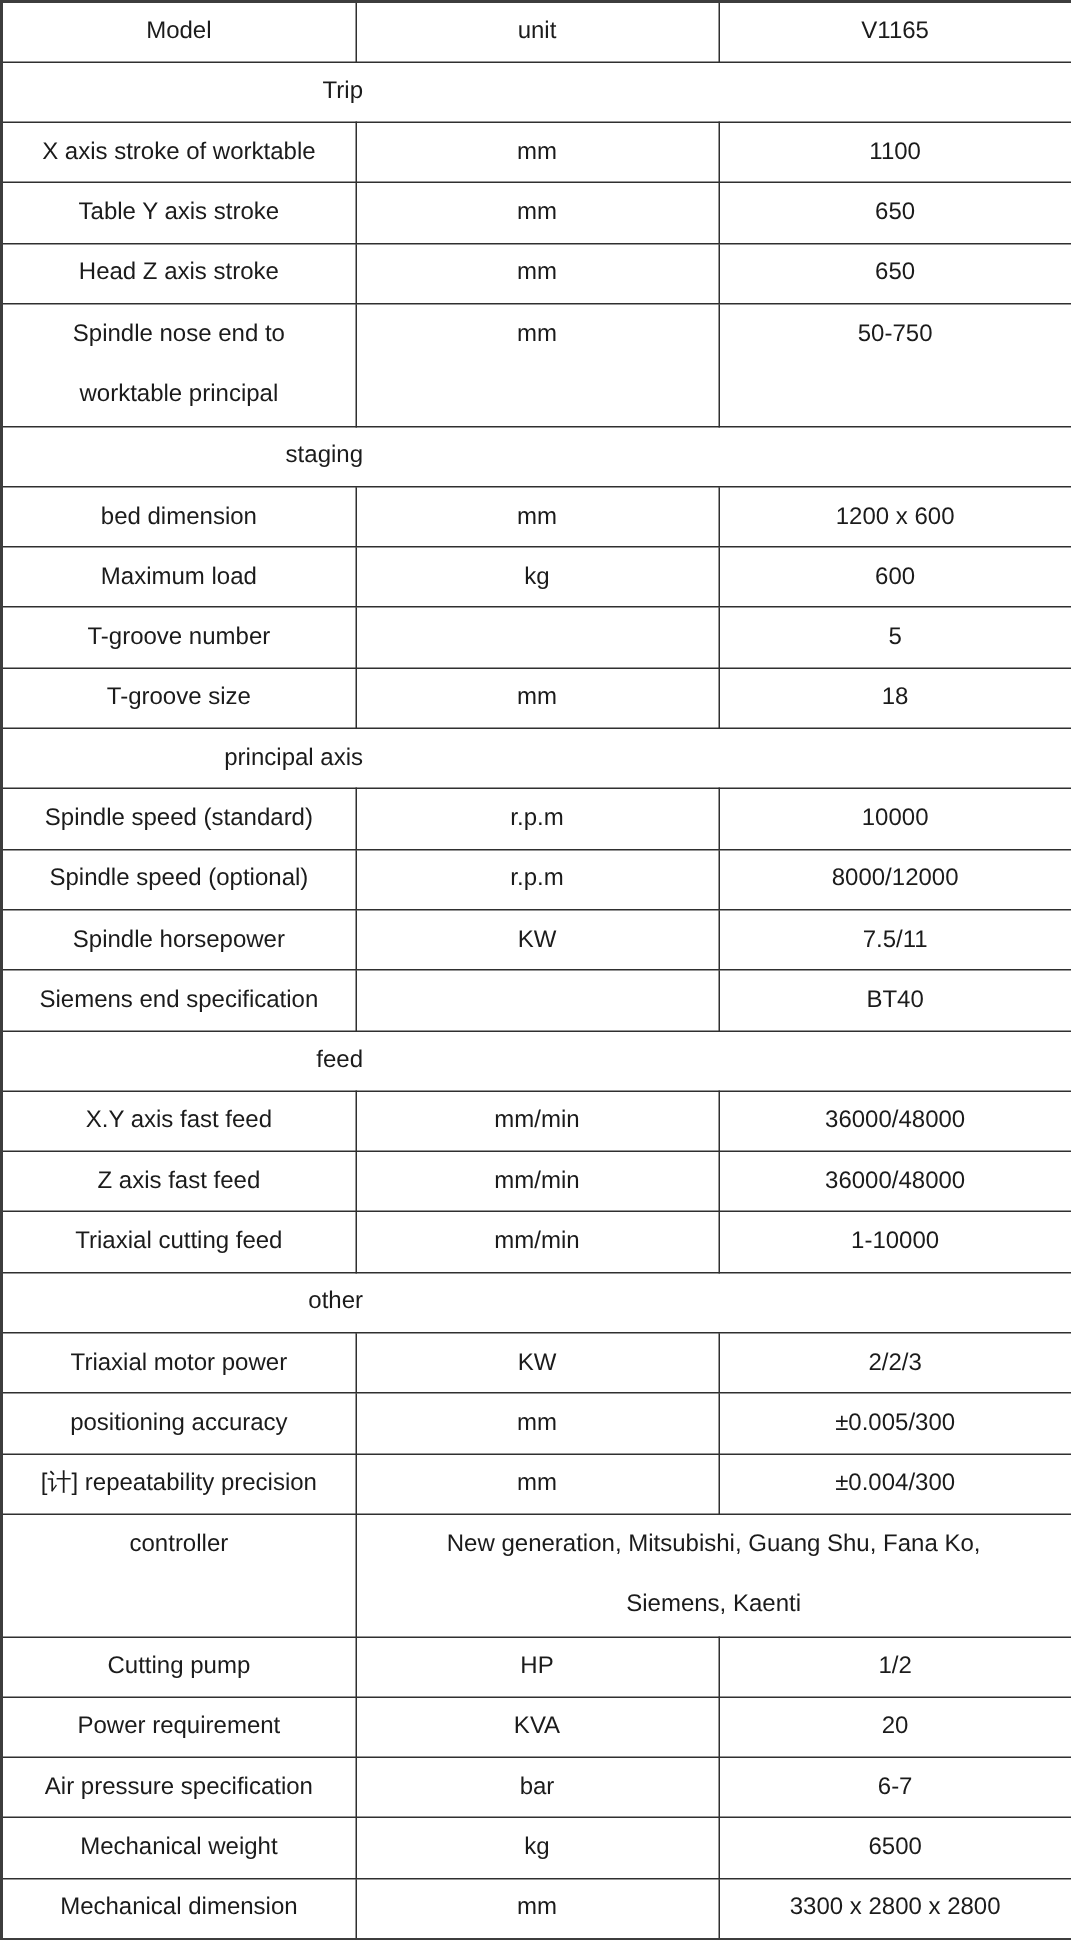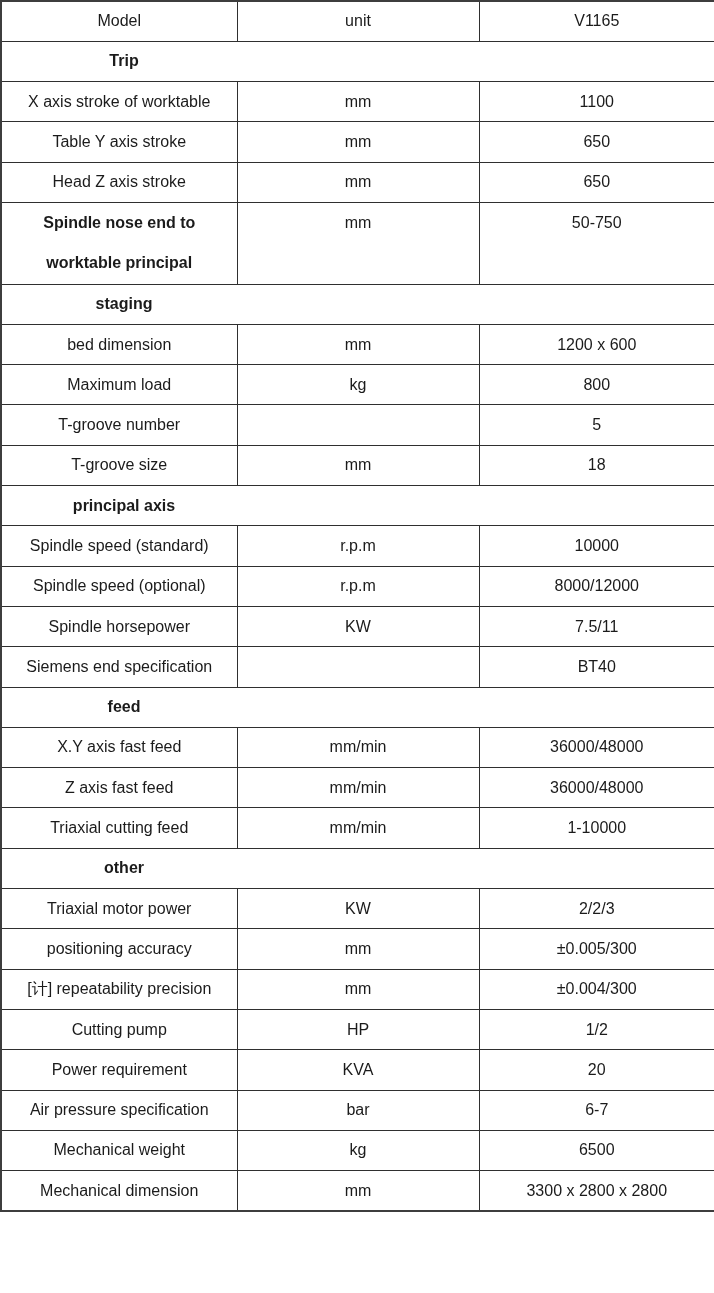--- a/index.html
+++ b/index.html
@@ -33,29 +33,29 @@
     overflow: hidden;
     white-space: nowrap;
   }
   tr { height: 40.3px; }
   tr.tall { height: 80.6px; }
   tr.tall td {
     vertical-align: top;
     line-height: 40.3px;
     padding-top: 0;
   }
-  tr.tall td div { line-height: 40.3px; font-weight: bold; }
+  tr.tall td div { line-height: 40.3px; }
   tr.section-row td {
     border-left: none;
     border-right: none;
   }
   .section-label {
     width: 236px;
-    text-align: center;
-    font-weight: bold;
+    text-align: right;
+    font-weight: normal;
   }
 </style>
 </head>
 <body>
 
 <table class="spec-table">
   <colgroup>
       <col class="c1">
       <col class="c2">
       <col class="c3">
@@ -106,21 +106,21 @@
   </tr>
 
   <tr>
     <td>bed dimension</td>
     <td>mm</td>
     <td>1200 x 600</td>
   </tr>
   <tr>
     <td>Maximum load</td>
     <td>kg</td>
-    <td>800</td>
+    <td>600</td>
   </tr>
   <tr>
     <td>T-groove number</td>
     <td></td>
     <td>5</td>
   </tr>
   <tr>
     <td>T-groove size</td>
     <td>mm</td>
     <td>18</td>
@@ -190,20 +190,27 @@
     <td>positioning accuracy</td>
     <td>mm</td>
     <td>±0.005/300</td>
   </tr>
   <tr>
     <td>[计] repeatability precision</td>
     <td>mm</td>
     <td>±0.004/300</td>
   </tr>
 
+  <tr class="tall">
+    <td>controller</td>
+    <td colspan="2">
+      <div>New generation, Mitsubishi, Guang Shu, Fana Ko,</div>
+      <div>Siemens, Kaenti</div>
+    </td>
+  </tr>
 
   <tr>
     <td>Cutting pump</td>
     <td>HP</td>
     <td>1/2</td>
   </tr>
   <tr>
     <td>Power requirement</td>
     <td>KVA</td>
     <td>20</td>

